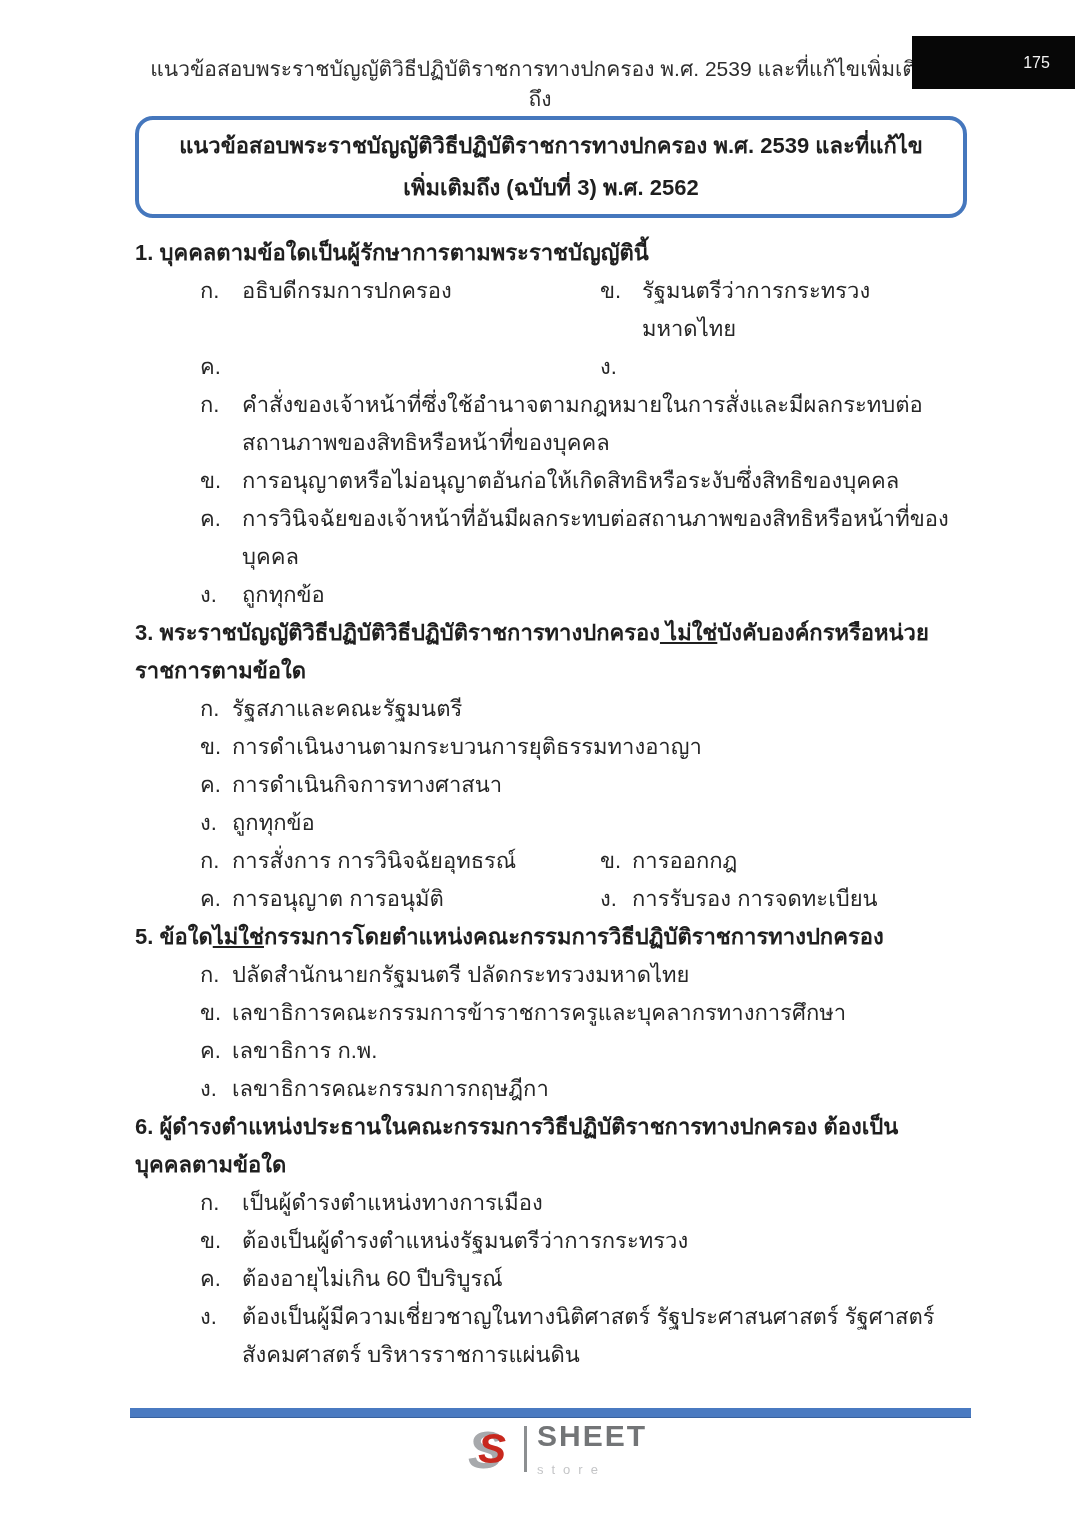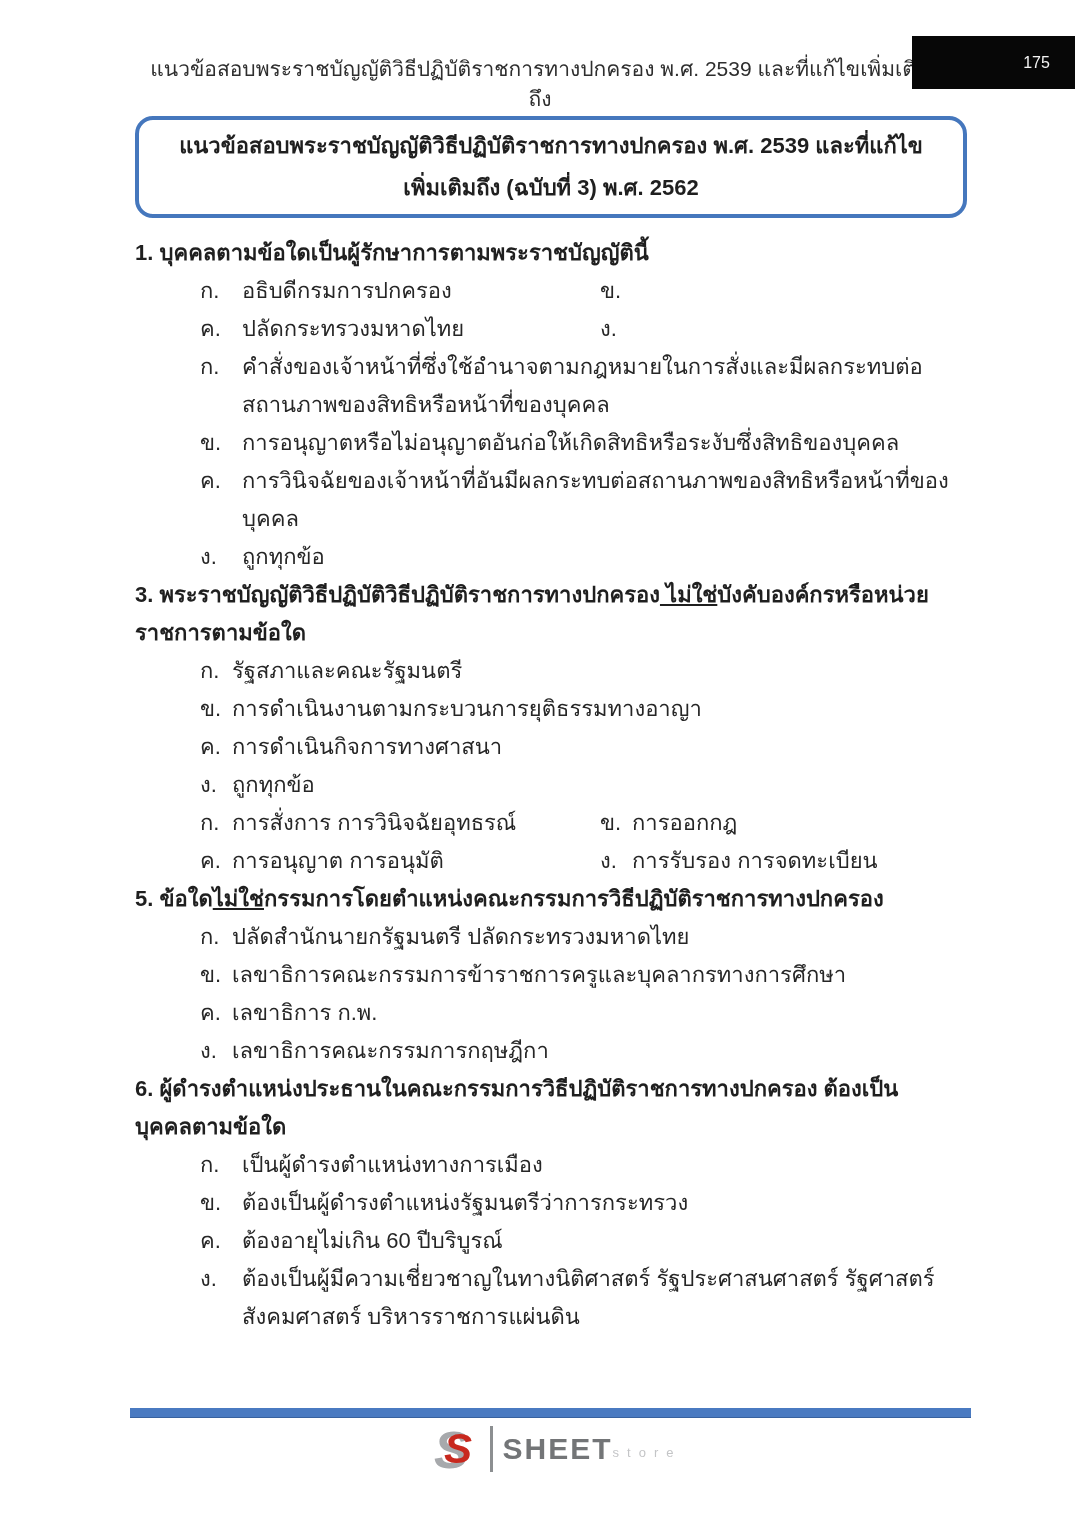--- a/index.html
+++ b/index.html
@@ -49,21 +49,21 @@
     position:absolute; top:1408px; left:130px; width:841px; height:9px;
     background:#4a7ac1; border-bottom:1px solid #38619e;
   }
   .footer-logo {
     position:absolute; top:1421px; left:0; width:1075px;
     display:flex; justify-content:center; align-items:flex-start;
   }
   .footer-logo-inner { display:flex; align-items:center; margin-left:40px; }
   .logo-s { display:block; }
   .logo-divider { width:3px; height:46px; background:#8c8f91; margin:0 10px 0 4px; }
-  .logo-textstack { display:flex; flex-direction:row; }
+  .logo-textstack { display:flex; flex-direction:column; }
   .logo-brand {
     font-size:30px; font-weight:bold; color:#737577; letter-spacing:2px; line-height:30px;
   }
   .logo-sub {
     font-size:13px; color:#c4c5c7; letter-spacing:8px; line-height:15px; margin-top:11px;
   }
 </style>
 </head>
 <body>
 
@@ -83,26 +83,26 @@
     <section class="question">
       <div class="q-heading"><span>1. บุคคลตามข้อใดเป็นผู้รักษาการตามพระราชบัญญัตินี้</span><span class="u"></span><span></span></div>
       <div class="choices">
         <div class="choice-row">
           <div class="choice">
             <span class="c-label">ก.</span>
             <span class="c-text">อธิบดีกรมการปกครอง</span>
           </div>
           <div class="choice">
             <span class="c-label">ข.</span>
+            <span class="c-text">รัฐมนตรีว่าการกระทรวงมหาดไทย</span>
           </div>
         </div>
         <div class="choice-row">
           <div class="choice">
             <span class="c-label">ค.</span>
-            <span class="c-text">ปลัดกระทรวงมหาดไทย</span>
           </div>
           <div class="choice">
             <span class="c-label">ง.</span>
           </div>
         </div>
       </div>
     </section>
 
     <section class="question">
       <div class="choices">

